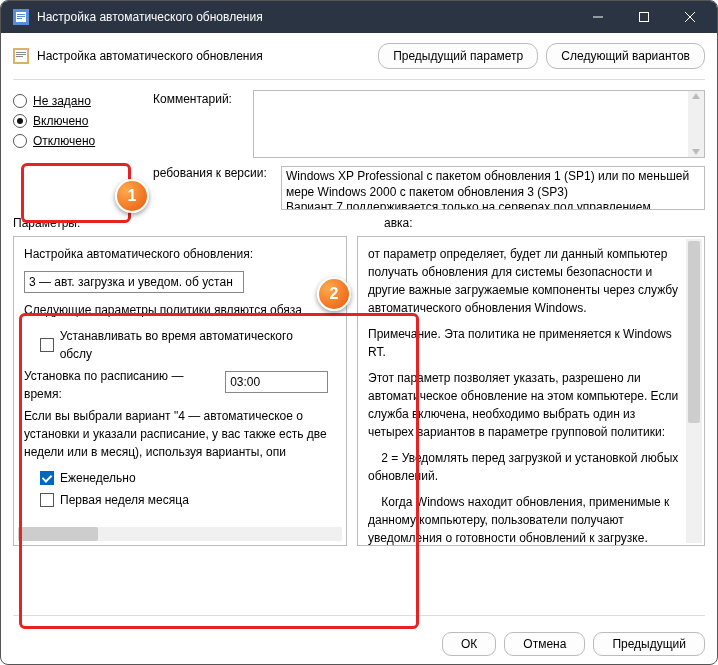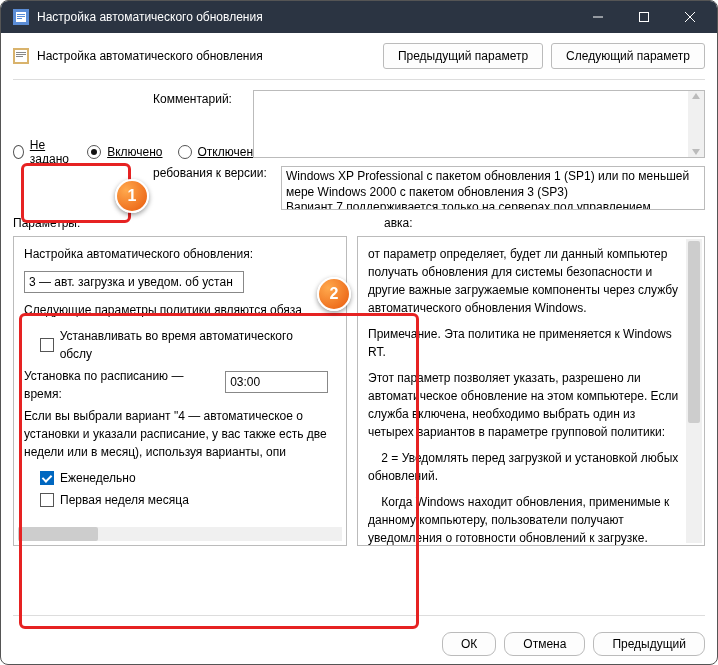--- a/index.html
+++ b/index.html
@@ -8,24 +8,24 @@
 .titlebar{height:32px;background:#2b3442;display:flex;align-items:center;padding:0 4px;color:#fff}
 .titlebar .ticon{width:16px;height:16px;margin:0 8px;display:inline-block}
 .titlebar .ticon svg{width:16px;height:16px}
 .titlebar .title{flex:1;color:#fff;font-size:12px}
 .winbtn{width:46px;height:32px;display:flex;align-items:center;justify-content:center;color:#fff;cursor:pointer}
 .winbtn svg{width:10px;height:10px;stroke:#fff;stroke-width:1;fill:none}
 .client{flex:1;display:flex;flex-direction:column;padding:10px 12px 8px 12px;gap:6px;position:relative}
 .headerrow{display:flex;align-items:center;gap:8px}
 .headerrow .hicon{width:16px;height:16px;display:inline-block}
 .headerrow .htitle{flex:1}
-.navbtn{height:26px;background:#fdfdfd;border:1px solid #bbb;border-radius:3px;padding:0 14px;display:flex;align-items:center;cursor:pointer}
+.navbtn{height:26px;background:#fdfdfd;border:1px solid #bbb;border-radius:11px;padding:0 14px;display:flex;align-items:center;cursor:pointer}
 hr.sep{border:none;border-top:1px solid #ddd;margin:4px 0}
 .toprow{display:flex;gap:10px;position:relative}
-.leftopts{width:130px;display:flex;flex-direction:row;gap:15px;padding-top:4px;position:relative}
+.leftopts{width:130px;display:flex;flex-direction:column;gap:6px;padding-top:4px;position:relative}
 .radio{display:flex;align-items:center;gap:6px;cursor:pointer}
 .radio .r{width:14px;height:14px;border:1px solid #555;border-radius:50%;display:flex;align-items:center;justify-content:center}
 .radio.selected .r::after{content:"";width:6px;height:6px;background:#111;border-radius:50%}
 .radio .lbl{text-decoration:underline}
 .midcol{flex:1;display:flex;flex-direction:column;gap:8px}
 .commentrow{display:flex;gap:10px;align-items:flex-start}
 .commentrow .clabel{width:90px;padding-top:2px}
 .textarea{flex:1;height:68px;border:1px solid #bbb;background:#fff;position:relative;overflow:hidden}
 .textarea .sb{position:absolute;right:0;top:0;width:16px;height:100%;background:#f0f0f0;display:flex;flex-direction:column;justify-content:space-between;align-items:center;padding:2px 0}
 .textarea .sb svg{opacity:.5}
@@ -99,21 +99,21 @@
         <svg viewBox="0 0 16 16">
             <rect width="16" height="16" fill="#d9b36c"></rect>
             <rect x="2" y="2" width="12" height="12" fill="#fff"></rect>
             <rect x="3" y="4" width="10" height="1" fill="#888"></rect>
             <rect x="3" y="6" width="10" height="1" fill="#888"></rect>
             <rect x="3" y="8" width="7" height="1" fill="#888"></rect>
           </svg>
       </span>
       <span class="htitle">Настройка автоматического обновления</span>
       <div class="navbtn">Предыдущий параметр</div>
-      <div class="navbtn">Следующий параметр</div>
+      <div class="navbtn">Следующий вариантов</div>
     </div>
     <hr class="sep">
 
     <div class="toprow">
       <div class="leftopts">
         <div class="radio">
             <span class="r"></span>
             <span class="lbl">Не задано</span>
           </div>
         <div class="radio selected">

